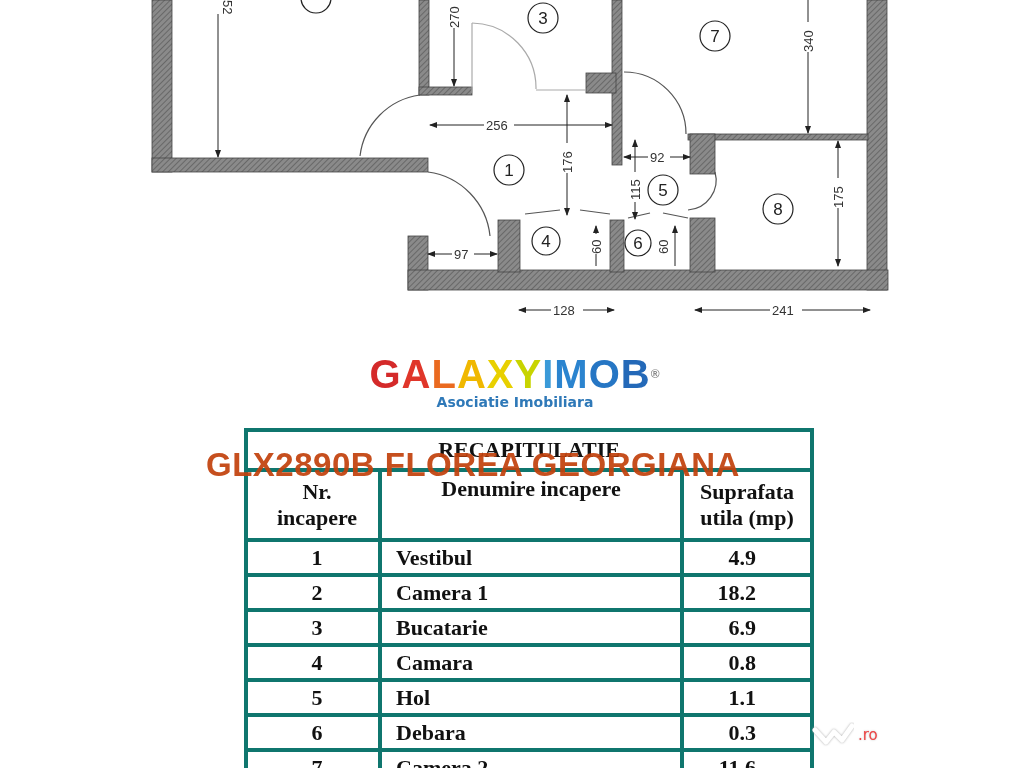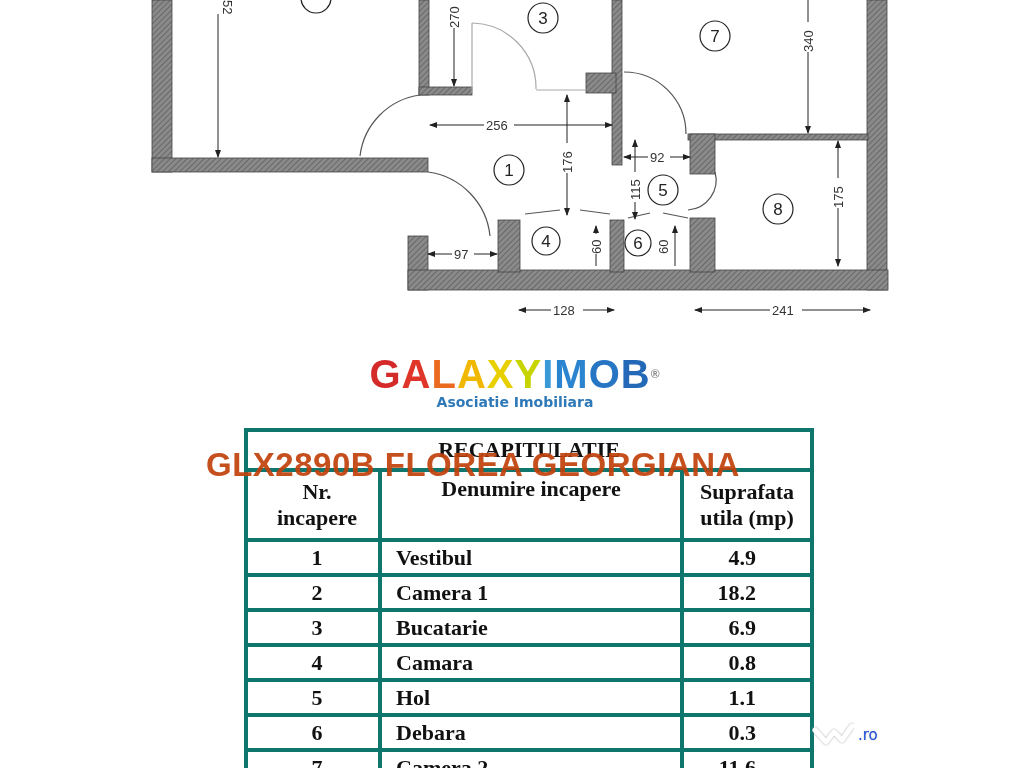--- a/index.html
+++ b/index.html
@@ -14,21 +14,21 @@
   #recap { position:absolute; left:244px; top:428px; width:570px; border-collapse:collapse; font-family:"Liberation Serif", serif; font-weight:bold; color:#111; }
   #recap td, #recap th { border:4px solid #0f766e; padding:0; }
   #recap .title { font-size:22px; height:36px; text-align:center; }
   #recap .hdr { font-size:22px; line-height:26px; height:62px; text-align:center; }
   #recap td { font-size:22px; height:31px; }
   #recap .c-nr { width:122px; text-align:center;padding-left:8px; }
   #recap .c-name { width:284px; padding-left:14px; }
   #recap .c-area { text-align:right; padding-right:54px; }
   #watermark { position:absolute; left:206px; top:446px; font-family:"Liberation Sans", sans-serif; font-weight:bold; font-size:33px; color:#c2410c; opacity:0.92; white-space:nowrap; letter-spacing:0.5px; }
   #lajumate { position:absolute; left:812px; top:722px; font-family:"DejaVu Sans", sans-serif; font-size:26px; color:#ffffff; text-shadow:0 0 2px #bbb, 0 0 1px #ccc; display:flex; align-items:center; gap:4px; }
-  #lajumate .tld { font-size:15px; color:#1d4ed8; text-shadow:0 0 2px #bbb; }
+  #lajumate .tld { font-size:15px; color:#ef4444; text-shadow:0 0 2px #bbb; }
 </style>
 </head>
 <body>
 
 <svg id="plan" viewBox="0 0 1024 330" xmlns="http://www.w3.org/2000/svg">
   <defs>
     <pattern id="hatch" width="4" height="4" patternUnits="userSpaceOnUse" patternTransform="rotate(45)">
       <rect width="4" height="4" fill="#8a8a8a"></rect>
       <line x1="0" y1="0" x2="0" y2="4" stroke="#5d5d5d" stroke-width="1.5"></line>
     </pattern>

